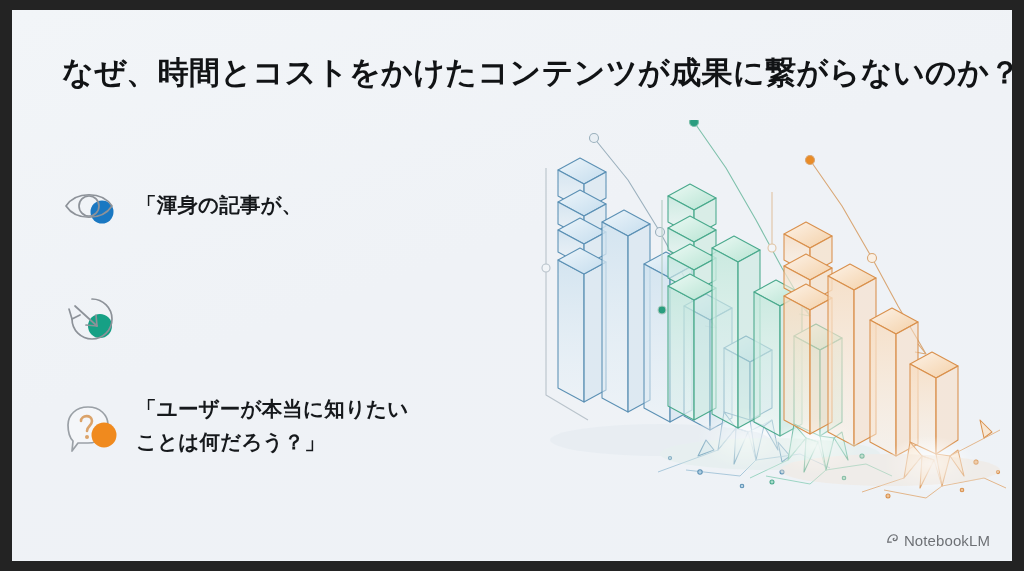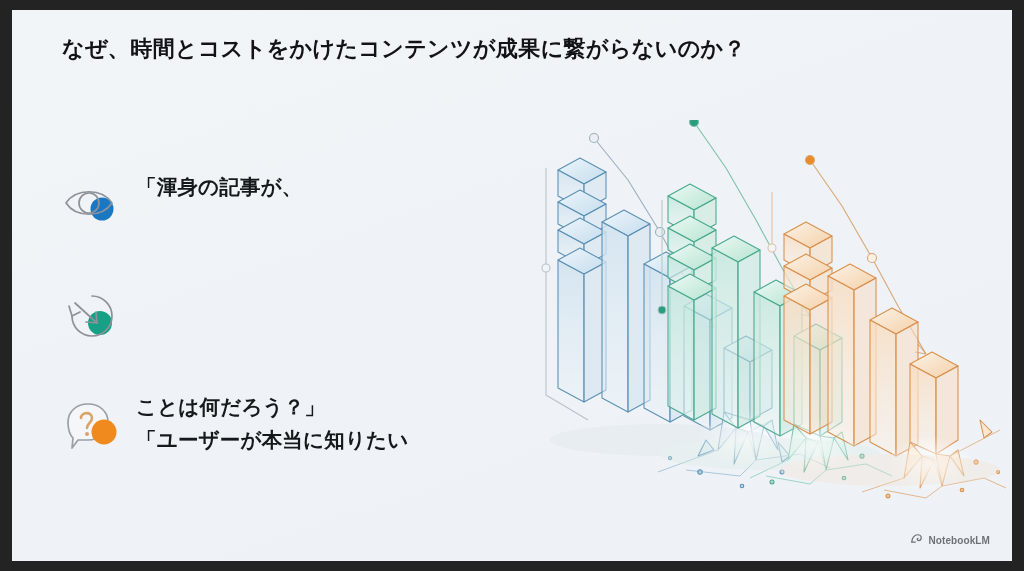--- a/index.html
+++ b/index.html
@@ -25,39 +25,39 @@
     top: 10px;
     width: 1000px;
     height: 551px;
     background: linear-gradient(160deg, #f2f5f8 0%, #eff2f6 45%, #eef2f6 100%);
     overflow: hidden;
   }
   
   #title {
     position: absolute;
     left: 50px;
-    top: 24px;
+    top: 42px;
     width: 900px;
-    font-size: 22px;
+    font-size: 31px;
     font-weight: bold;
     letter-spacing: 0.4px;
     color: #111315;
     white-space: nowrap;
   }
   
   #bullets {
     position: absolute;
     left: 50px;
     top: 158px;
     width: 470px;
   }
   .bullet {
     position: relative;
     display: flex;
-    align-items: flex-start;
+    align-items: center;
     margin-bottom: 38px;
     min-height: 72px;
   }
   .bullet-icon {
     position: relative;
     flex: 0 0 auto;
     width: 60px;
     height: 58px;
     margin-top: 8px;
     margin-right: 14px;
@@ -84,22 +84,22 @@
   #watermark {
     position: absolute;
     right: 22px;
     bottom: 12px;
     display: flex;
     align-items: center;
     gap: 5px;
     opacity: 0.72;
   }
   #watermark .wm-text {
-    font-size: 10px;
-    font-weight: bold;
+    font-size: 15px;
+    font-weight: normal;
     color: #3c3f43;
     letter-spacing: 0.1px;
   }
 </style>
 </head>
 <body>
 
 <div id="frame">
   <div id="slide">
 
@@ -136,22 +136,22 @@
         <span class="bullet-icon">
           <svg width="60" height="58" viewBox="0 0 60 58">
             <path d="M26 8 C38 8, 46 16, 46 26 C46 36, 38 44, 26 44
                      L16 44 L10 52 L11 42 C7 38, 6 32, 6 26 C6 16, 14 8, 26 8 Z" fill="#f4f6f9" stroke="#9aa0a6" stroke-width="1.7" stroke-linejoin="round"></path>
             <circle cx="42" cy="36" r="12.5" fill="#f08a1e"></circle>
             <path d="M19 22 C19 16, 30 15, 30 22 C30 27, 25 27, 25 32" fill="none" stroke="#dba36a" stroke-width="2.6" stroke-linecap="round"></path>
             <circle cx="25" cy="38" r="2" fill="#dba36a"></circle>
           </svg>
         </span>
         <span class="bullet-text">
+          <span class="bullet-line">「ユーザーが本当に知りたい</span>
           <span class="bullet-line">ことは何だろう？」</span>
-          <span class="bullet-line">「ユーザーが本当に知りたい</span>
         </span>
       </div>
 
     </div>
 
     <div id="art">
       <svg width="500" height="420" viewBox="0 0 500 420">
         <defs>
           <linearGradient id="gBlue" x1="0" y1="0" x2="0" y2="1">
             <stop offset="0%" stop-color="#cfe2ef" stop-opacity="0.85"></stop>

